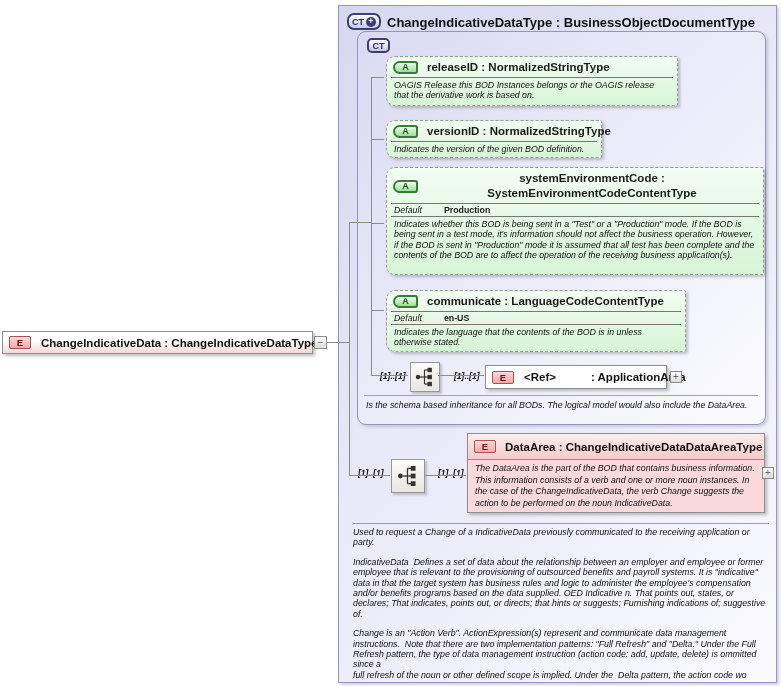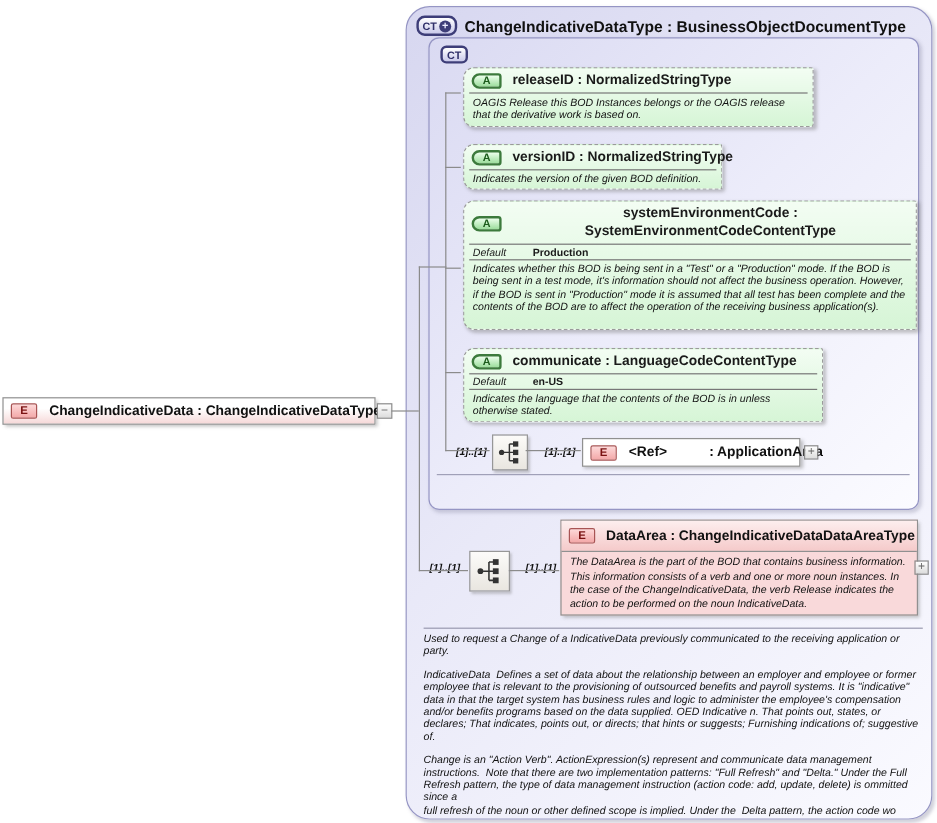--- a/index.html
+++ b/index.html
@@ -4,21 +4,21 @@
 <style>
   html,body{margin:0;padding:0;background:#fff;}
   .canvas{position:relative;width:781px;height:686px;background:#fff;overflow:hidden;
           font-family:"Liberation Sans","DejaVu Sans",sans-serif;color:#1a1a1a;}
   .abs{position:absolute;}
   
   .line{position:absolute;background:#8b8b8b;}
   .line.h{height:1px;} .line.v{width:1px;}
   
   .main-box{position:absolute;left:338px;top:5px;width:437px;height:676px;
-            border:1px solid #9595c4;border-radius:20px;
+            border:1px solid #9595c4;border-radius:0;
             background:linear-gradient(135deg,#d7d7f0 0%,#e9e9f8 45%,#fafaff 100%);
             box-shadow:2px 2px 3px rgba(120,120,150,.35);}
   .inner-box{position:absolute;left:18px;top:25px;width:407px;height:392px;
             border:1px solid #9595c4;border-radius:9px;
             background:linear-gradient(135deg,#dadaf2 0%,#ececfa 50%,#fbfbff 100%);
             box-shadow:2px 2px 3px rgba(120,120,150,.3);}
   .box-title{font-weight:bold;font-size:13px;white-space:nowrap;color:#111;}
   
   .badge{display:inline-flex;align-items:center;justify-content:center;box-sizing:border-box;
          font-weight:bold;flex:none;}
@@ -150,20 +150,21 @@
       <div class="el-box" style="left:127px;top:333px;width:182px;height:24px;">
         <span class="badge badge-e">E</span>
         <span class="el-label">&lt;Ref&gt;</span>
         <span class="el-label" style="margin-left:25px;">: ApplicationArea</span>
       </div>
       <div class="toggle" style="left:312px;top:339px;width:12px;height:12px;">
         <span>+</span>
       </div>
 
       <div class="line h" style="left:6px;top:363px;width:394px;background:#a0a0b8;"></div>
+      <div class="note" style="left:8px;top:368px;width:390px;">Is the schema based inheritance for all BODs. The logical model would also include the DataArea.</div>
     </div>
 
     <span class="card" style="left:19px;top:462px;">[1]..[1]</span>
     <div class="seq-box" style="left:52px;top:453px;width:34px;height:34px;">
       <svg width="24" height="24" viewBox="0 0 22 22">
         <circle cx="4" cy="11" r="2.2" fill="#333"></circle>
         <line x1="6" y1="11" x2="10.5" y2="11" stroke="#333" stroke-width="1.2"></line>
         <line x1="10.5" y1="4" x2="10.5" y2="18" stroke="#333" stroke-width="1.2"></line>
         <line x1="10.5" y1="4" x2="14" y2="4" stroke="#333" stroke-width="1.2"></line>
         <line x1="10.5" y1="11" x2="14" y2="11" stroke="#333" stroke-width="1.2"></line>
@@ -172,21 +173,21 @@
         <rect x="13.5" y="8.8" width="4.4" height="4.4" fill="#333"></rect>
         <rect x="13.5" y="15.8" width="4.4" height="4.4" fill="#333"></rect>
       </svg>
     </div>
     <span class="card" style="left:99px;top:462px;">[1]..[1]</span>
     <div class="dataarea-box" style="left:128px;top:427px;width:298px;">
       <div class="dataarea-head">
         <span class="badge badge-e">E</span>
         <span class="el-label">DataArea : ChangeIndicativeDataDataAreaType</span>
       </div>
-      <div class="dataarea-ann">The DataArea is the part of the BOD that contains business information. This information consists of a verb and one or more noun instances. In the case of the ChangeIndicativeData, the verb Release indicates the action to be performed on the noun IndicativeData.</div>
+      <div class="dataarea-ann">The DataArea is the part of the BOD that contains business information. This information consists of a verb and one or more noun instances. In the case of the ChangeIndicativeData, the verb Change suggests the action to be performed on the noun IndicativeData.</div>
     </div>
     <div class="toggle" style="left:423px;top:461px;width:12px;height:12px;">
       <span>+</span>
     </div>
 
     <div class="line h" style="left:14px;top:517px;width:416px;background:#9a9ab0;"></div>
     <div class="abs" style="left:14px;top:521px;width:418px;">
       <p class="doc-p">Used to request a Change of a IndicativeData previously communicated to the receiving application or party.</p>
       <p class="doc-p">IndicativeData  Defines a set of data about the relationship between an employer and employee or former employee that is relevant to the provisioning of outsourced benefits and payroll systems. It is "indicative" data in that the target system has business rules and logic to administer the employee's compensation and/or benefits programs based on the data supplied. OED Indicative n. That points out, states, or declares; That indicates, points out, or directs; that hints or suggests; Furnishing indications of; suggestive of.</p>
       <p class="doc-p">Change is an "Action Verb". ActionExpression(s) represent and communicate data management instructions.  Note that there are two implementation patterns: "Full Refresh" and "Delta." Under the Full Refresh pattern, the type of data management instruction (action code: add, update, delete) is ommitted since a

